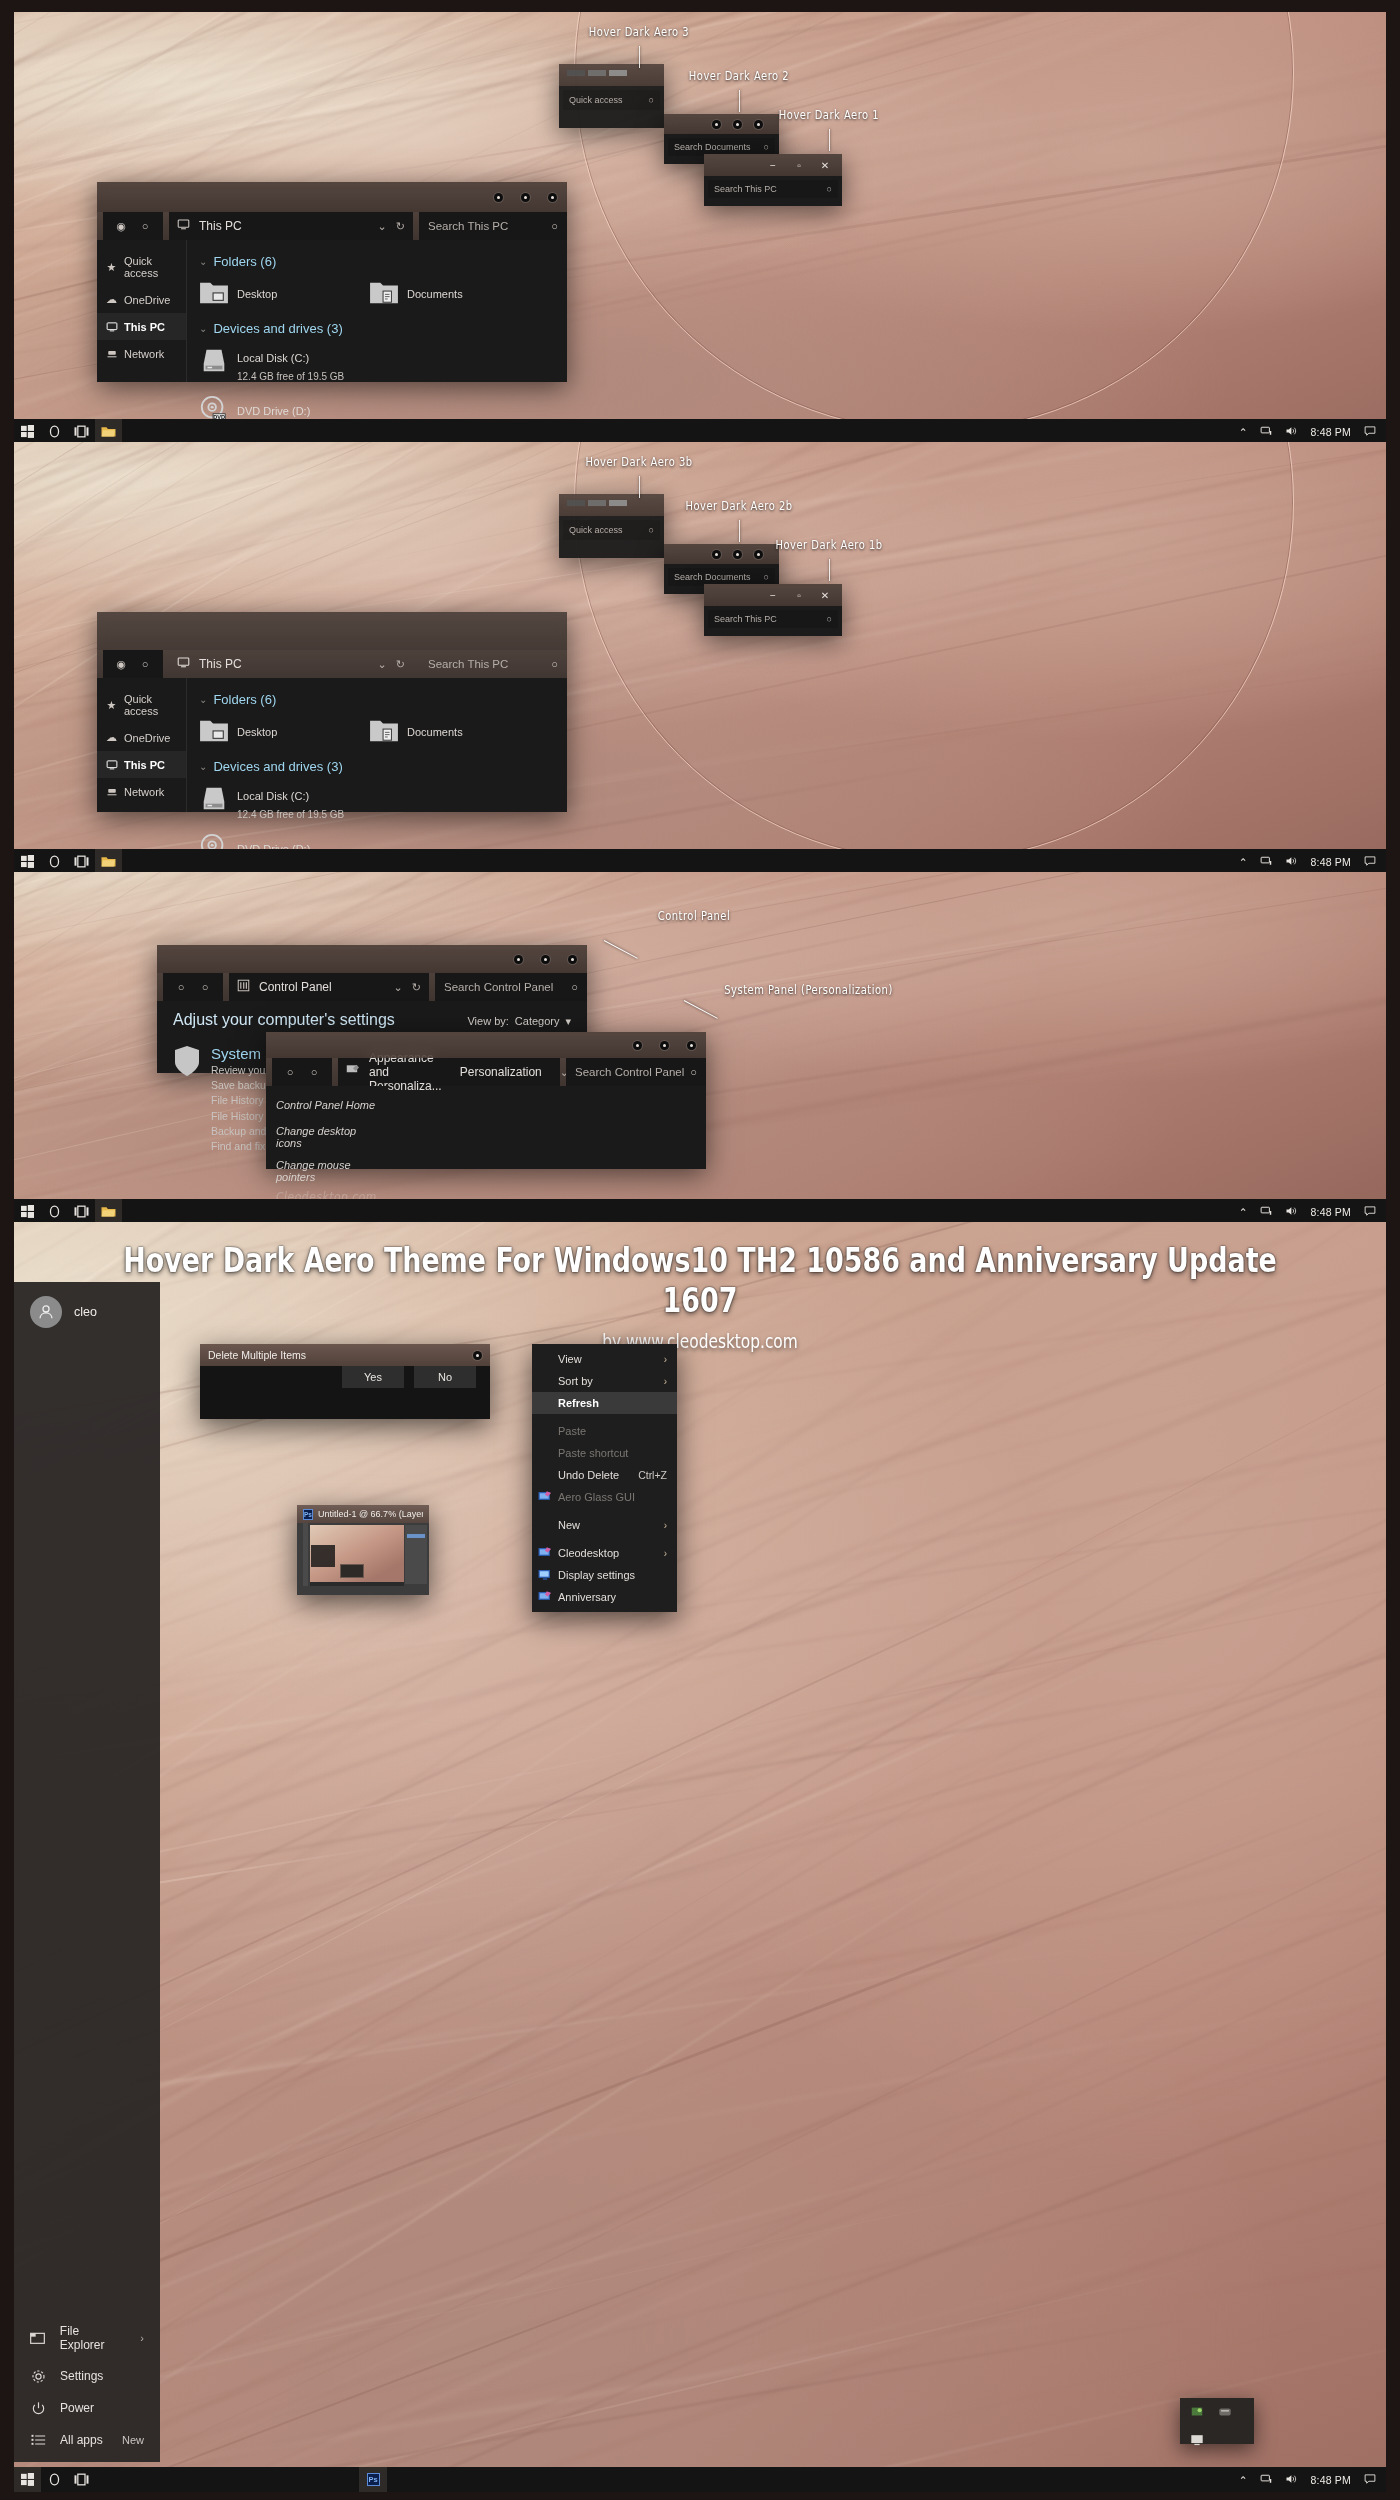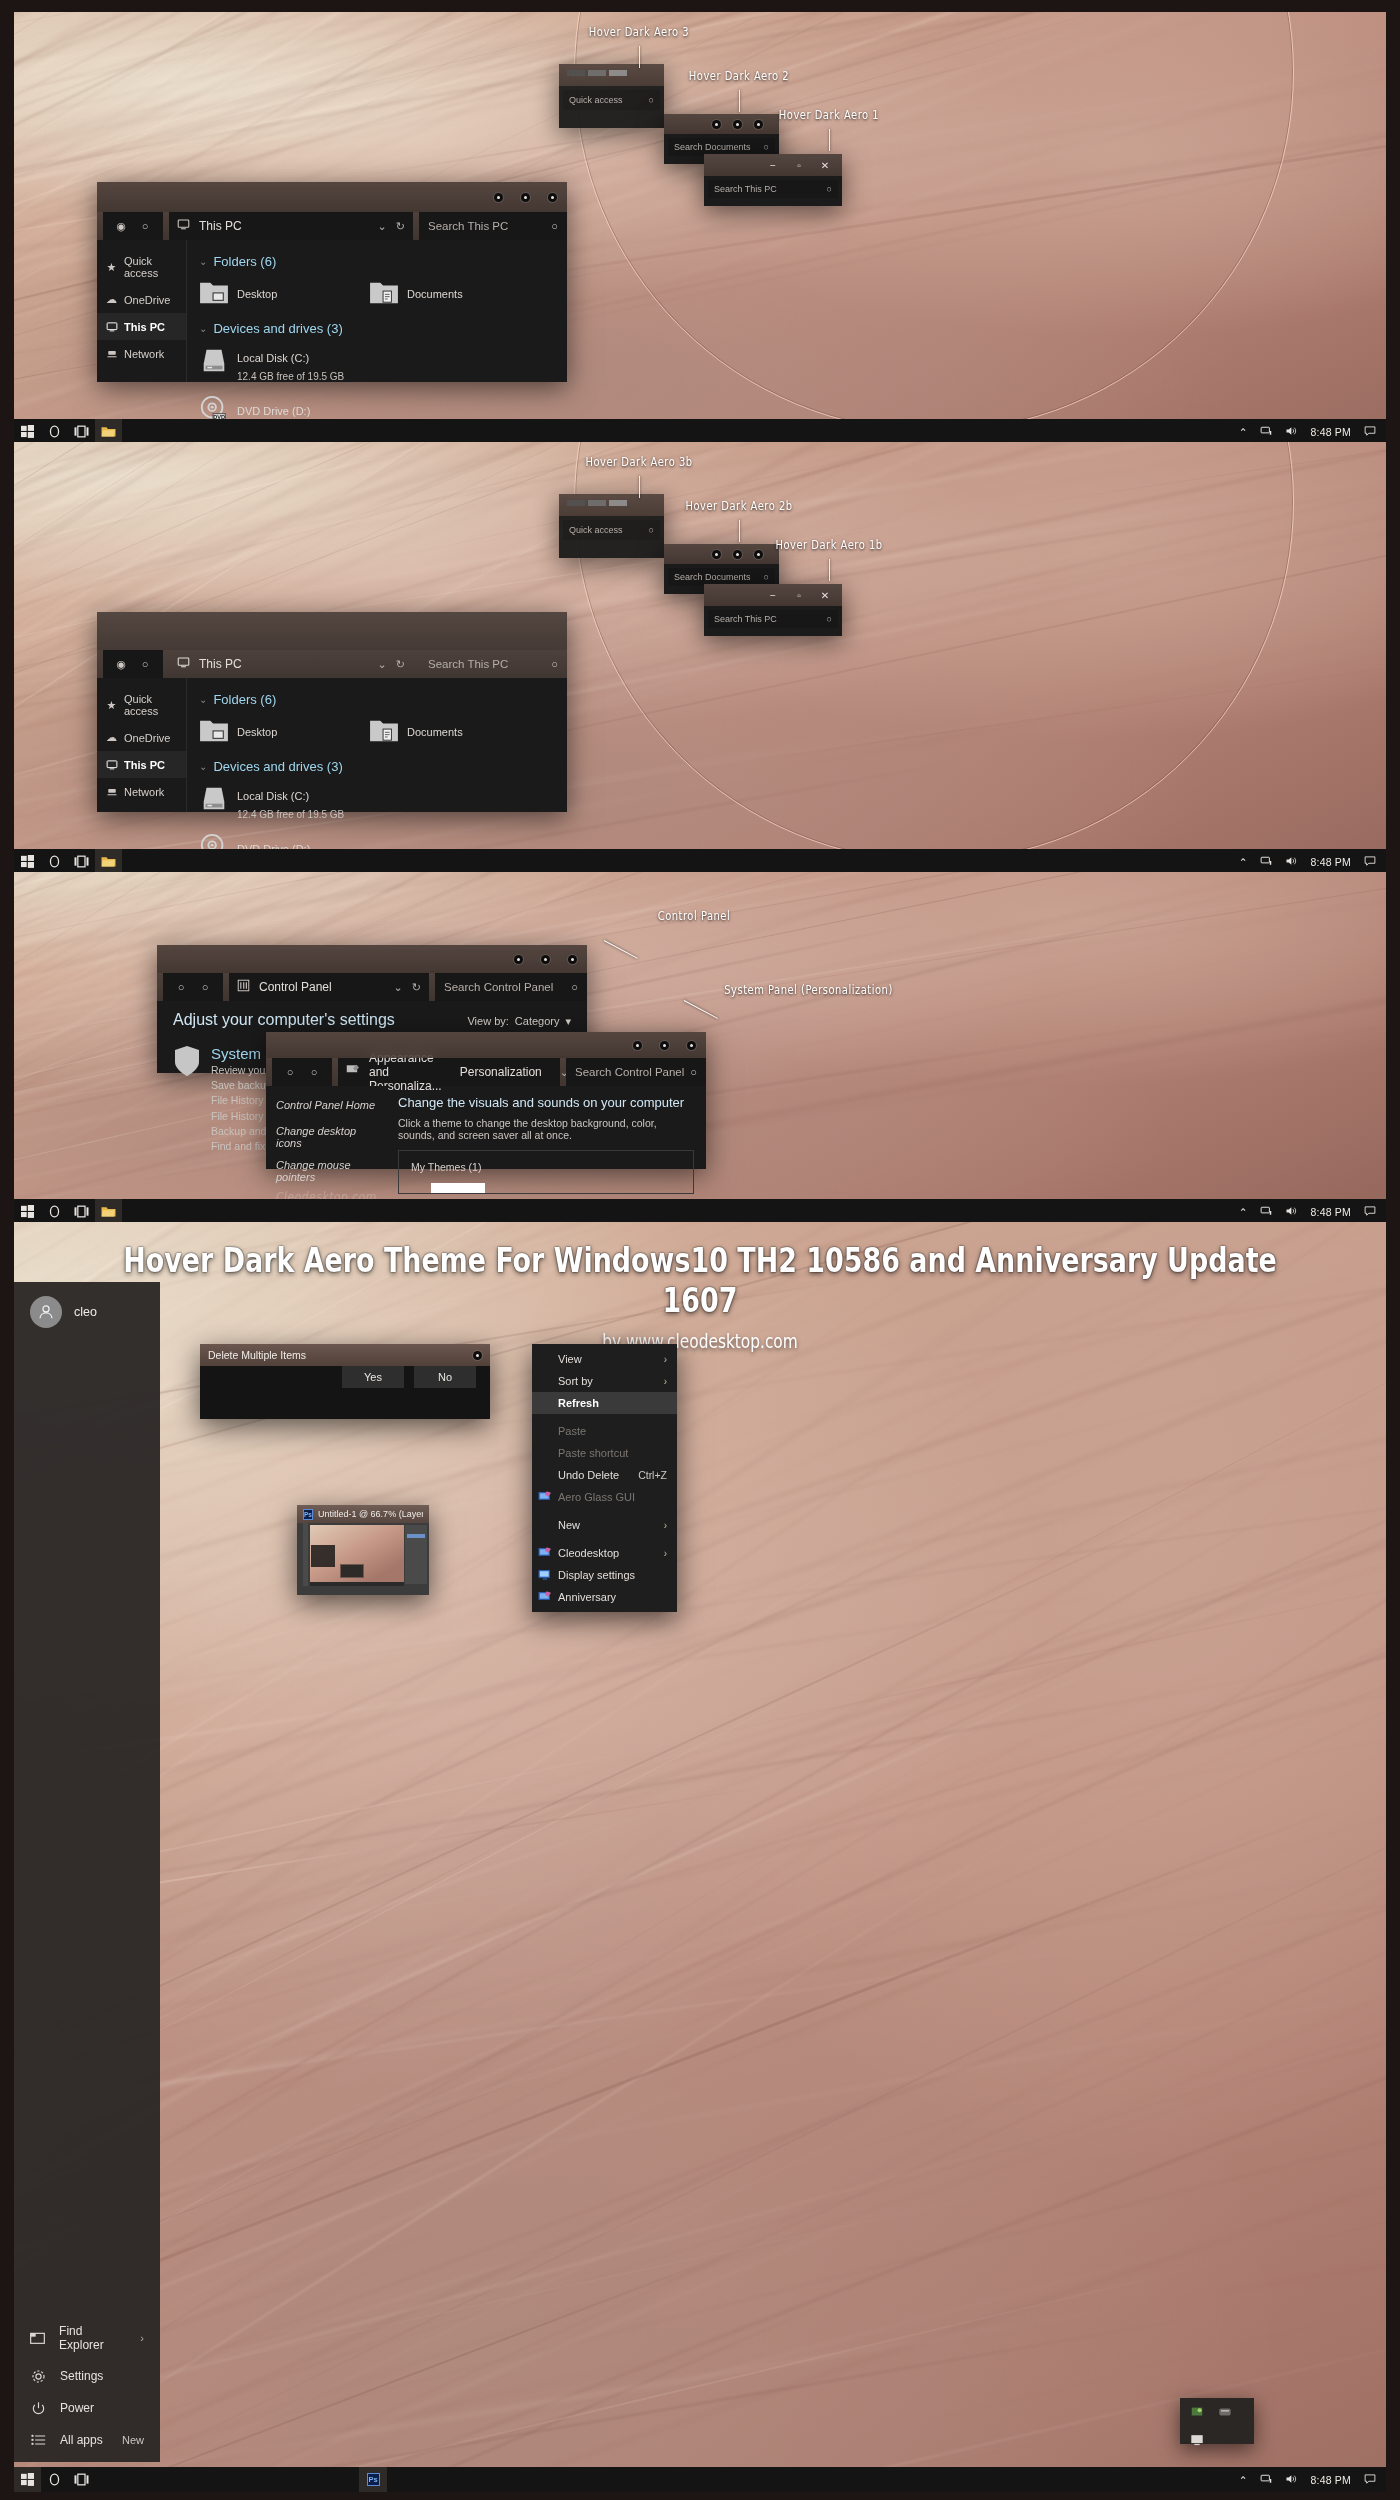--- a/index.html
+++ b/index.html
@@ -1438,31 +1438,20 @@
       <div class="wbody" style="height:83px;">
         <div style="width:120px;background:#1a1a1a;padding:8px 10px;position:relative;font-style:italic;">
           <div class="pz-link">Control Panel Home</div>
           <div style="height:4px"></div>
           <div class="pz-link">Change desktop icons</div>
           <div class="pz-link">Change mouse pointers</div>
           <div class="wm" style="margin:2px 0 0;">Cleodesktop.com</div>
           <div class="pz-link dim">See also</div>
 
         </div>
-        <div style="flex:1;padding:9px 12px;">
-          <div class="pz-h">Change the visuals and sounds on your computer</div>
-          <div class="pz-sub" style="margin-top:7px;">Click a theme to change the desktop background, color, sounds, and screen saver all at once.</div>
-          <div class="themebox" style="margin-top:9px;height:44px;overflow:hidden;">
-            <div class="t">My Themes (1)</div>
-            <div style="position:relative;width:74px;height:44px;">
-              <div style="position:absolute;left:20px;top:0;width:54px;height:34px;background:#fff;"></div>
-
-            </div>
-          </div>
-        </div>
       </div>
     </div>
 
     <div class="taskbar">
       <div class="tb-left">
         <span class="tbtn">
           <svg width="13" height="13" viewBox="0 0 16 16">
               <rect x="0" y="1" width="7" height="6.3" fill="#e8e4e0"></rect>
               <rect x="8.4" y="0" width="7.6" height="7.3" fill="#e8e4e0"></rect>
               <rect x="0" y="8.6" width="7" height="6.3" fill="#e8e4e0"></rect>
@@ -1758,21 +1747,21 @@
         <span class="sm-name">cleo</span>
       </div>
       <div class="sm-list">
         <div class="sm-item">
           <span class="ic">
             <svg width="15" height="14" viewBox="0 0 18 16">
                 <rect x="0.8" y="2.4" width="16.4" height="12" fill="none" stroke="#ddd8d4" stroke-width="1.4"></rect>
                 <rect x="0.8" y="2.4" width="6" height="4" fill="#ddd8d4"></rect>
               </svg>
           </span>
-          <span>Find Explorer</span>
+          <span>File Explorer</span>
           <span class="arrow">›</span>
         </div>
         <div class="sm-item">
           <span class="ic">
             <svg width="15" height="15" viewBox="0 0 18 18">
                 <circle cx="9" cy="9" r="3.1" fill="none" stroke="#ddd8d4" stroke-width="1.4"></circle>
                 <circle cx="9" cy="9" r="6.6" fill="none" stroke="#ddd8d4" stroke-width="1.4" stroke-dasharray="2.6 2.2"></circle>
               </svg>
           </span>
           <span>Settings</span>

